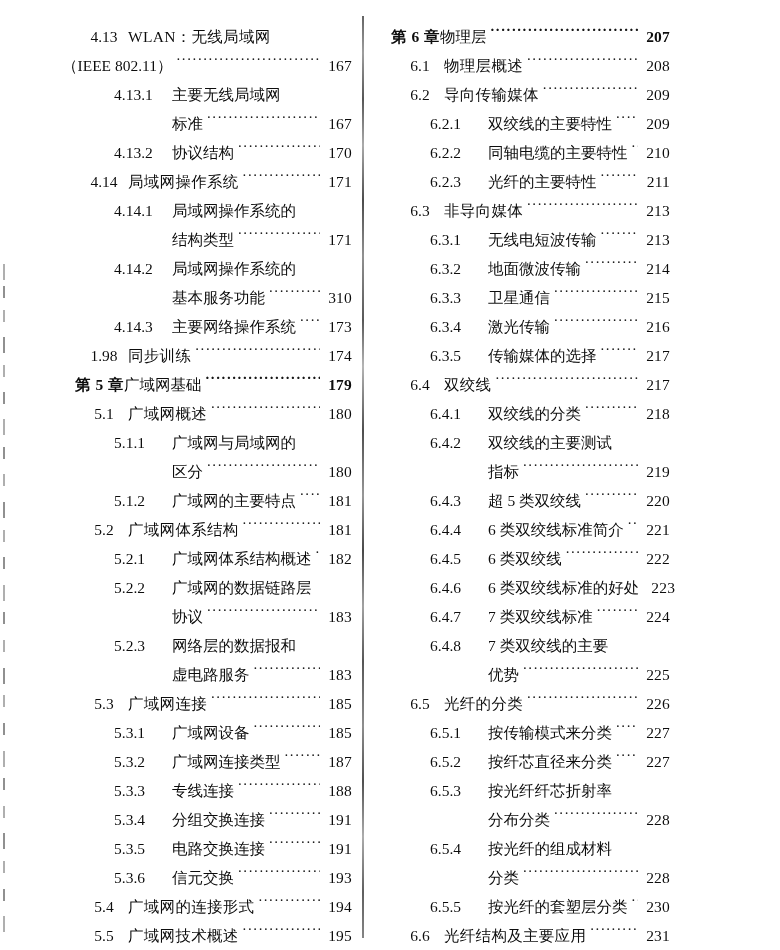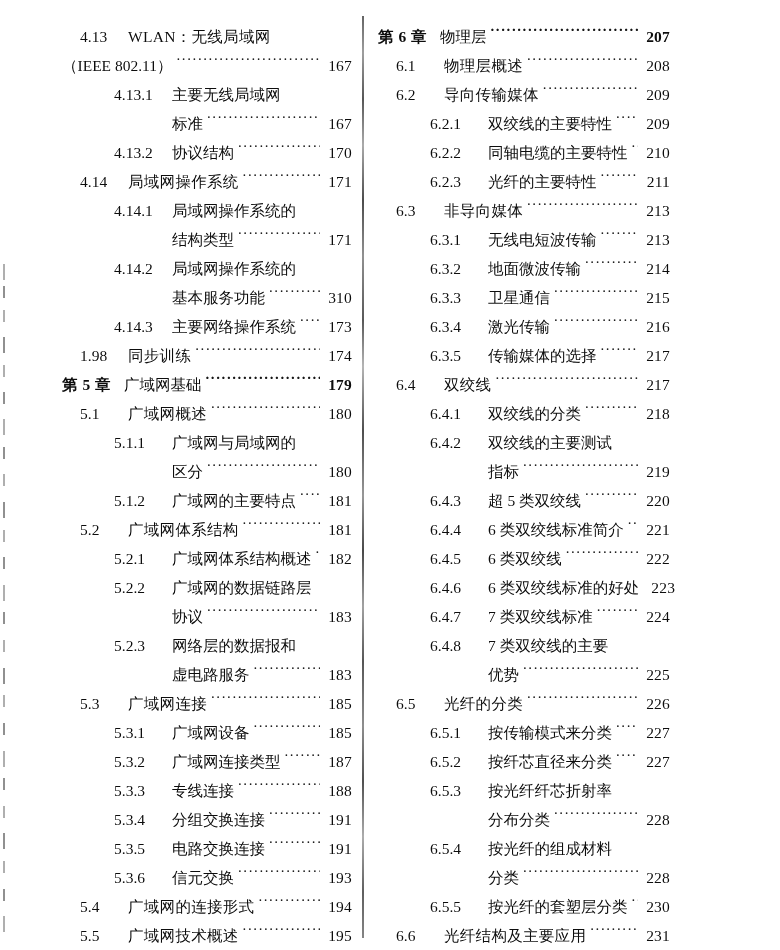--- a/index.html
+++ b/index.html
@@ -99,25 +99,25 @@
   .pg {
     flex: 0 0 auto;
     text-align: right;
     min-width: 30px;
     letter-spacing: .2px;
   }
 
   
   
   .lv-chap { font-weight: bold; }
-  .lv-chap .num   { width: 62px; letter-spacing: .5px; }
+  .lv-chap .num   { width: 62px; letter-spacing: .5px; text-align: right; }
   .lv-chap .txt   { font-weight: normal; }
 
   
-  .lv2 .num { width: 48px; margin-left: 18px; }
+  .lv2 .num { width: 48px; margin-left: 18px; text-align: center; }
   .lv2 .txt { letter-spacing: .3px; }
 
   
   .lv3 .num { width: 58px; margin-left: 52px; }
 
   
   .cont .num { width: 0; }
   .cont .txt { }
   .cont-2 .txt { }   
   .cont-3 .txt { margin-left: 110px; }

